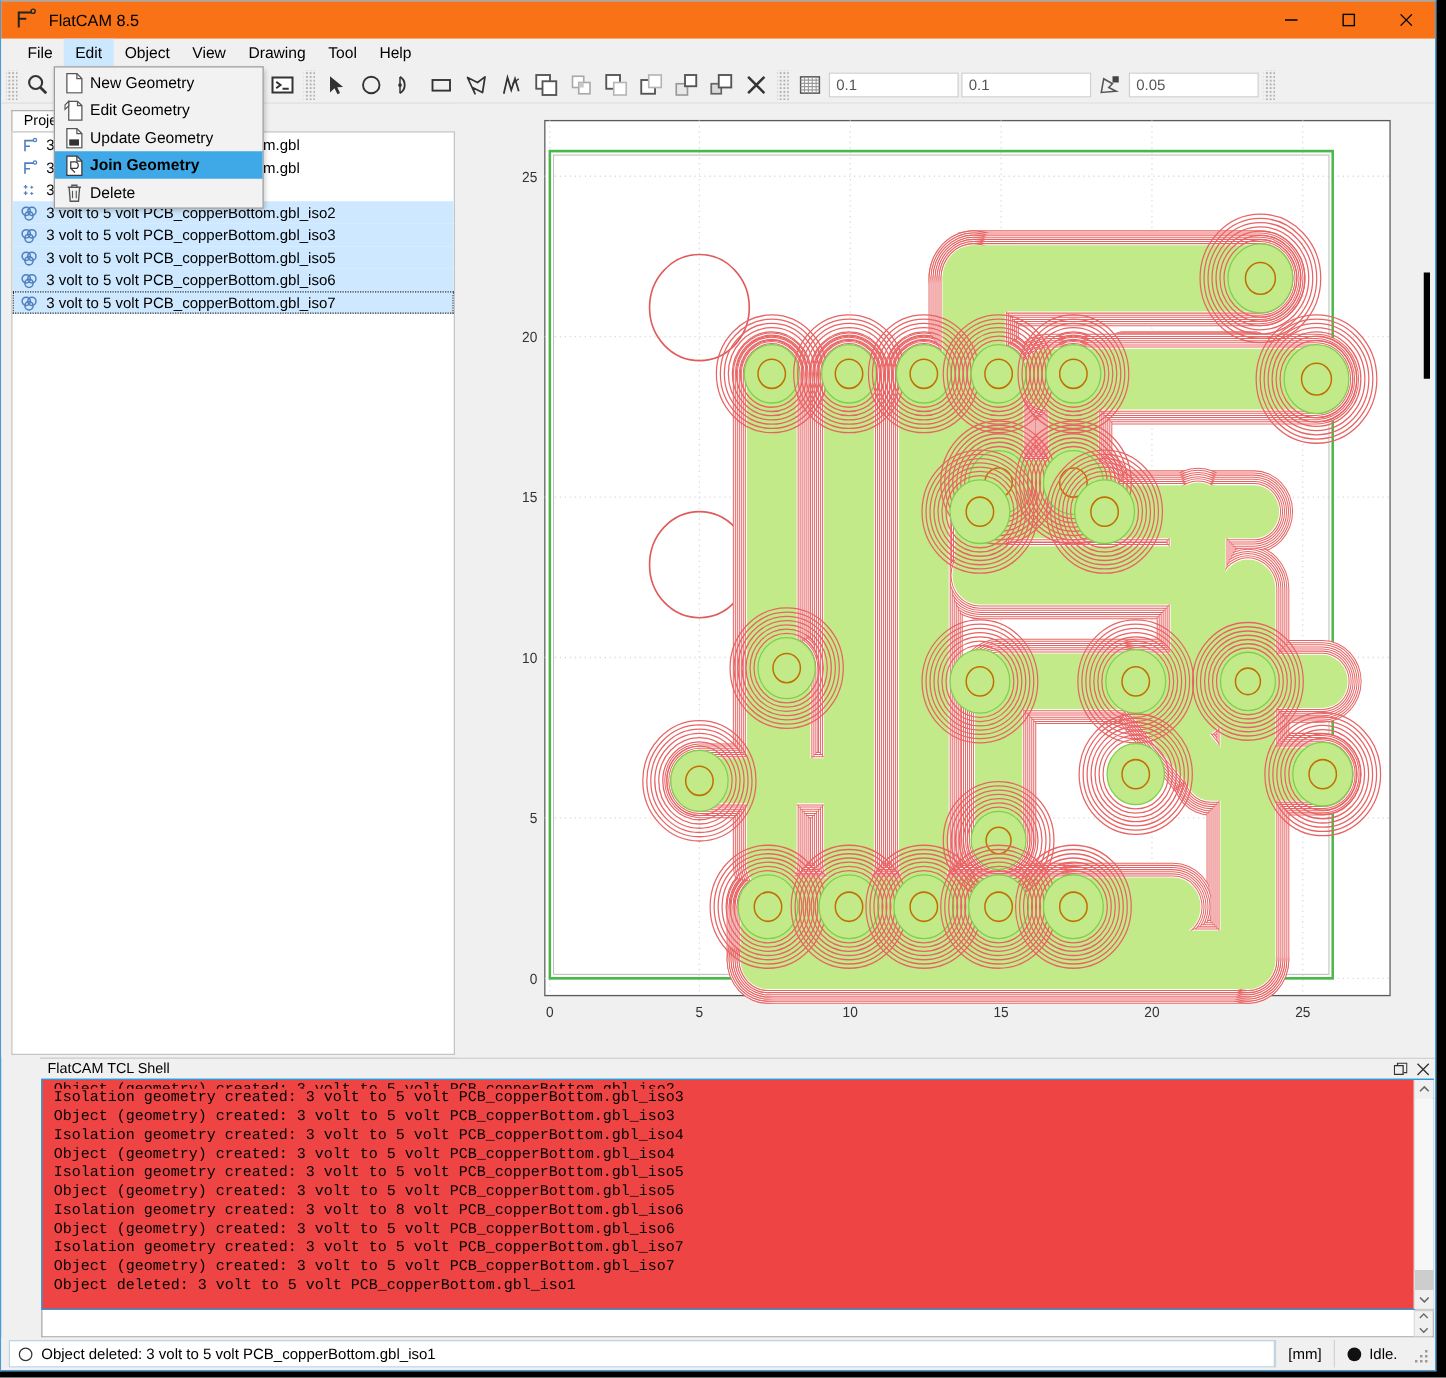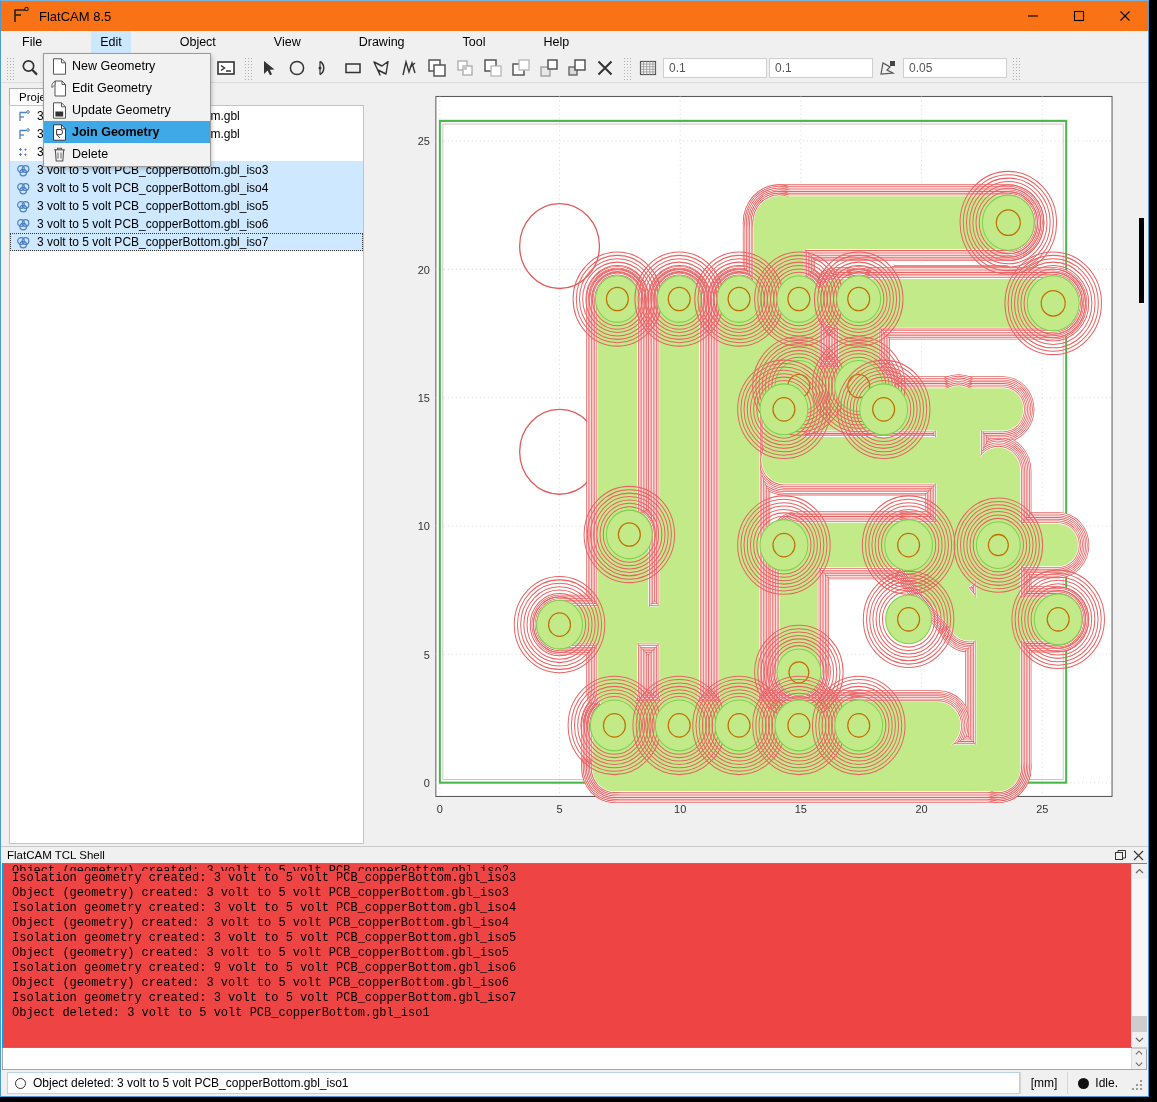--- a/index.html
+++ b/index.html
@@ -25,21 +25,21 @@
   }
   .title-icon { width:22px; height:22px; margin-left:9px; position:relative; }
   .title-icon svg { display:block; }
   .title-text { margin-left:7px; font-size:13px; color:#000; }
   .win-btns { position:absolute; right:0; top:0; height:30px; display:flex; }
   .win-btn { width:46px; height:30px; display:flex; align-items:center; justify-content:center; }
   .win-btn svg { display:block; }
 
   
   .menubar { height:22px; display:flex; align-items:stretch; flex:0 0 22px;
-             background:#f0f0f0; padding-left:12px; position:relative; z-index:40;gap:40px;}
+             background:#f0f0f0; padding-left:12px; position:relative; z-index:40;}
   .menu-item { padding:0 9px; display:flex; align-items:center; font-size:12.5px; color:#000; cursor:default;}
   .menu-item.active { background:#cce8ff; }
 
   
   .toolbar { height:30px; flex:0 0 30px; display:flex; align-items:center;
              background:#f0f0f0; border-bottom:1px solid #dcdcdc; }
   .tb-handle { width:9px; height:24px; margin:0 2px 0 4px;
     background-image: radial-gradient(circle, #b0b0b0 1px, transparent 1px);
     background-size:3px 3px; background-position:1px 1px; }
   .tb-btn { width:26px; height:26px; display:flex; align-items:center; justify-content:center;
@@ -67,21 +67,21 @@
   .li-label { color:#000; }
 
   
   .plotwrap { flex:1 1 auto; position:relative; background:#f0f0f0; min-width:0; }
   .plotcanvas { position:absolute; left:22px; top:5px; right:22px; bottom:5px; }
   .plotsvg { width:100%; height:100%; display:block; }
   .rightscroll { position:absolute; right:2px; top:0; bottom:0; width:9px; }
   .rightscroll .thumb { position:absolute; left:2px; top:135px; width:5px; height:85px; background:#000; }
 
   
-  .shelldock { flex:0 0 224px; display:flex; flex-direction:column; background:#f0f0f0;}
+  .shelldock { flex:0 0 224px; display:flex; flex-direction:column; background:#f0f0f0;margin-left:31px;}
   .shellbar { height:17px; flex:0 0 17px; display:flex; align-items:center;
               background:#f0f0f0; border-top:1px solid #c9c9c9; padding-left:6px; font-size:11.5px;}
   .shellbar .ttl { flex:1 1 auto; }
   .shellbar .btn { width:16px; height:15px; display:flex; align-items:center; justify-content:center; margin-right:2px;}
   .shellbody { flex:1 1 auto; display:flex; min-height:0; border:1px solid #0ea5e9; background:#ef4444;
                margin:0 1px; }
   .shelltext { flex:1 1 auto; overflow:hidden; font-family:"Liberation Mono", monospace;
                font-size:12px; line-height:14.95px; color:#000; padding-left:9px; padding-top:0px;}
   .shelltext .ln { white-space:pre; }
   .shelltext .ln.clipped { height:7px; overflow:hidden; }
@@ -362,42 +362,42 @@
                   <path d="M3 2 l1 0 0 1 1 0 0 1 -1 0 0 1 -1 0 0 -1 -1 0 0 -1 1 0z"></path>
                   <path d="M8 2.5 l0.8 0 0 0.8 0.8 0 0 0.8 -0.8 0 0 0.8 -0.8 0 0 -0.8 -0.8 0 0 -0.8 0.8 0z"></path>
                   <path d="M3 7 l1 0 0 1 1 0 0 1 -1 0 0 1 -1 0 0 -1 -1 0 0 -1 1 0z"></path>
                   <path d="M8 7.5 l0.8 0 0 0.8 0.8 0 0 0.8 -0.8 0 0 0.8 -0.8 0 0 -0.8 -0.8 0 0 -0.8 0.8 0z"></path>
                 </g>
               </svg>
           </span>
           <span class="li-label">3 volt to 5 volt PCB_drill.txt</span>
         </div>
 
+        <div class="li sel">
+          <span class="li-ico">
+            <svg width="16" height="13" viewBox="0 0 16 13">
+                <circle cx="5" cy="5" r="3.3" stroke="#4f7fbf" stroke-width="1.2" fill="none"></circle>
+                <circle cx="9.5" cy="5" r="3.3" stroke="#4f7fbf" stroke-width="1.2" fill="none"></circle>
+                <circle cx="7.2" cy="8.6" r="3.3" stroke="#4f7fbf" stroke-width="1.2" fill="none"></circle>
+              </svg>
+          </span>
+          <span class="li-label">3 volt to 5 volt PCB_copperBottom.gbl_iso2</span>
+        </div>
 
         <div class="li sel">
           <span class="li-ico">
             <svg width="16" height="13" viewBox="0 0 16 13">
                 <circle cx="5" cy="5" r="3.3" stroke="#4f7fbf" stroke-width="1.2" fill="none"></circle>
                 <circle cx="9.5" cy="5" r="3.3" stroke="#4f7fbf" stroke-width="1.2" fill="none"></circle>
                 <circle cx="7.2" cy="8.6" r="3.3" stroke="#4f7fbf" stroke-width="1.2" fill="none"></circle>
               </svg>
           </span>
           <span class="li-label">3 volt to 5 volt PCB_copperBottom.gbl_iso3</span>
         </div>
 
-        <div class="li sel">
-          <span class="li-ico">
-            <svg width="16" height="13" viewBox="0 0 16 13">
-                <circle cx="5" cy="5" r="3.3" stroke="#4f7fbf" stroke-width="1.2" fill="none"></circle>
-                <circle cx="9.5" cy="5" r="3.3" stroke="#4f7fbf" stroke-width="1.2" fill="none"></circle>
-                <circle cx="7.2" cy="8.6" r="3.3" stroke="#4f7fbf" stroke-width="1.2" fill="none"></circle>
-              </svg>
-          </span>
-          <span class="li-label">3 volt to 5 volt PCB_copperBottom.gbl_iso4</span>
-        </div>
 
         <div class="li sel">
           <span class="li-ico">
             <svg width="16" height="13" viewBox="0 0 16 13">
                 <circle cx="5" cy="5" r="3.3" stroke="#4f7fbf" stroke-width="1.2" fill="none"></circle>
                 <circle cx="9.5" cy="5" r="3.3" stroke="#4f7fbf" stroke-width="1.2" fill="none"></circle>
                 <circle cx="7.2" cy="8.6" r="3.3" stroke="#4f7fbf" stroke-width="1.2" fill="none"></circle>
               </svg>
           </span>
           <span class="li-label">3 volt to 5 volt PCB_copperBottom.gbl_iso5</span>
@@ -1250,23 +1250,24 @@
     </div>
     <div class="shellbody">
       <div class="shelltext">
         <div class="ln clipped">Object (geometry) created: 3 volt to 5 volt PCB_copperBottom.gbl_iso2</div>
         <div class="ln">Isolation geometry created: 3 volt to 5 volt PCB_copperBottom.gbl_iso3</div>
         <div class="ln">Object (geometry) created: 3 volt to 5 volt PCB_copperBottom.gbl_iso3</div>
         <div class="ln">Isolation geometry created: 3 volt to 5 volt PCB_copperBottom.gbl_iso4</div>
         <div class="ln">Object (geometry) created: 3 volt to 5 volt PCB_copperBottom.gbl_iso4</div>
         <div class="ln">Isolation geometry created: 3 volt to 5 volt PCB_copperBottom.gbl_iso5</div>
         <div class="ln">Object (geometry) created: 3 volt to 5 volt PCB_copperBottom.gbl_iso5</div>
-        <div class="ln">Isolation geometry created: 9 volt to 5 volt PCB_copperBottom.gbl_iso6</div>
+        <div class="ln">Isolation geometry created: 3 volt to 8 volt PCB_copperBottom.gbl_iso6</div>
         <div class="ln">Object (geometry) created: 3 volt to 5 volt PCB_copperBottom.gbl_iso6</div>
         <div class="ln">Isolation geometry created: 3 volt to 5 volt PCB_copperBottom.gbl_iso7</div>
+        <div class="ln">Object (geometry) created: 3 volt to 5 volt PCB_copperBottom.gbl_iso7</div>
         <div class="ln">Object deleted: 3 volt to 5 volt PCB_copperBottom.gbl_iso1</div>
       </div>
       <div class="vscroll">
         <div class="arr up">
           <svg width="9" height="9" viewBox="0 0 9 9">
               <path d="M1 6 L4.5 2.5 L8 6" stroke="#666" stroke-width="1.2" fill="none"></path>
             </svg>
         </div>
         <div class="track"></div>
         <div class="thumb" style="top:152px;height:33px"></div>

